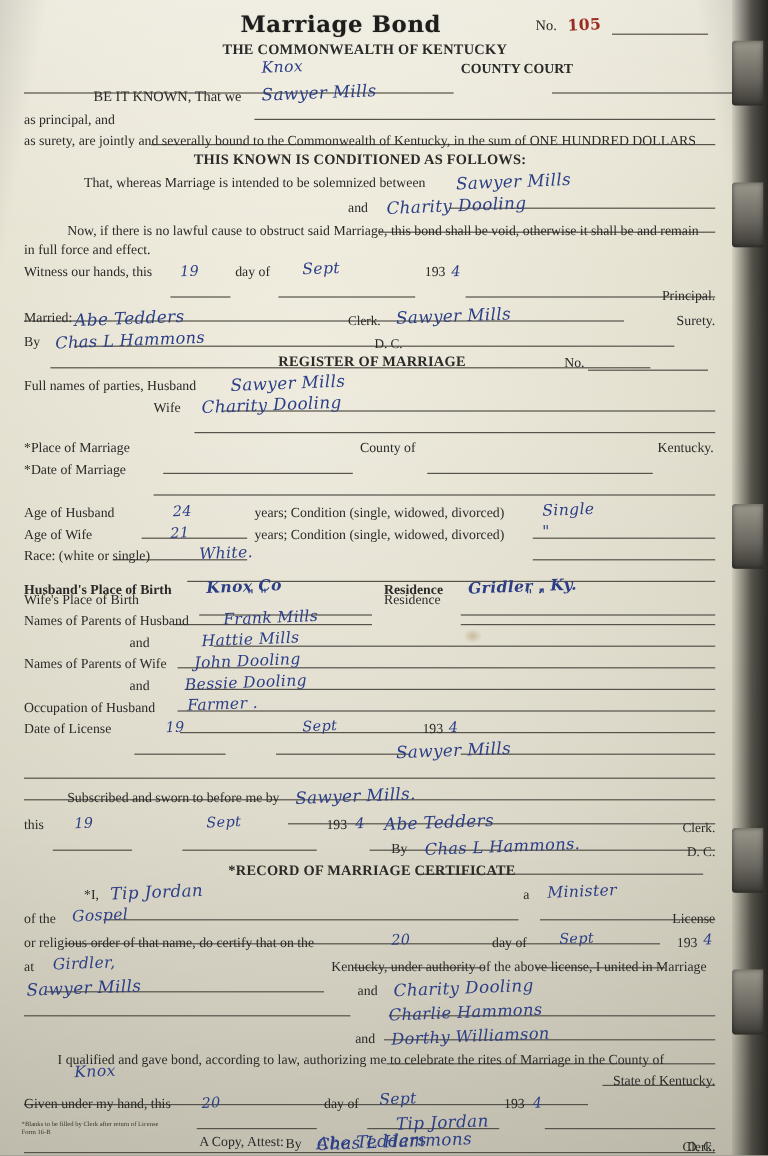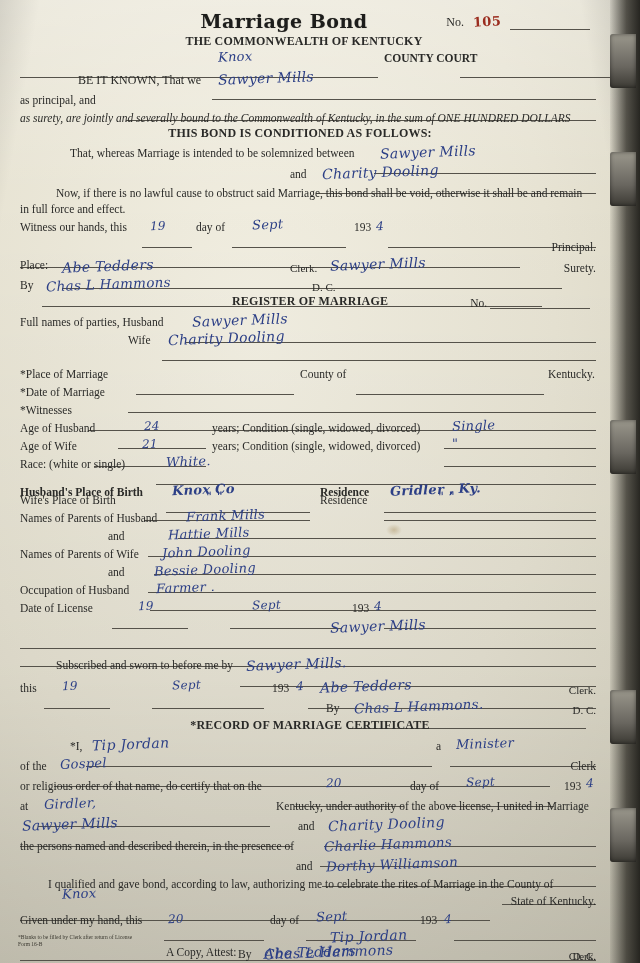--- a/index.html
+++ b/index.html
@@ -111,26 +111,26 @@
       <span class="abs" style="left:58px;top:3px;font-size:12px;">BE IT KNOWN, That we</span>
       <span class="ul" style="width:384px;position:absolute;left:192px;top:15px;"></span>
       <span class="hand" style="position:absolute;left:198px;top:0px;font-size:14px;">Sawyer Mills</span>
     </div>
 
     <div class="abs" style="left:14px;top:88px;width:580px;height:18px;">
       <span class="abs" style="left:0;top:2px;font-size:11.5px;">as principal, and</span>
       <span class="ul" style="width:470px;position:absolute;left:106px;top:14px;"></span>
     </div>
 
-    <div class="abs" style="left:14px;top:106px;width:580px;height:18px;font-style:italic;">
+    <div class="abs" style="left:14px;top:106px;width:580px;height:18px;">
       <span class="abs" style="left:0;top:2px;font-size:11.5px;">as surety, are jointly and severally bound to the Commonwealth of Kentucky, in the sum of ONE HUNDRED DOLLARS</span>
     </div>
 
     <div class="abs" style="left:14px;top:122px;width:580px;">
-      <div class="sectionhdr" style="width:560px;">THIS BOND IS CONDITIONED AS FOLLOWS:</div>
+      <div class="sectionhdr" style="width:560px;">THIS KNOWN IS CONDITIONED AS FOLLOWS:</div>
     </div>
 
     <div class="abs" style="left:14px;top:140px;width:580px;height:20px;">
       <span class="abs" style="left:50px;top:3px;font-size:11.5px;">That, whereas Marriage is intended to be solemnized between</span>
       <span class="ul" style="width:222px;position:absolute;left:354px;top:15px;"></span>
       <span class="hand" style="position:absolute;left:360px;top:0px;font-size:14px;">Sawyer Mills</span>
     </div>
 
     <div class="abs" style="left:14px;top:160px;width:580px;height:20px;">
       <span class="abs" style="left:270px;top:4px;font-size:11.5px;">and</span>
@@ -156,21 +156,21 @@
       <span class="hand sm" style="position:absolute;left:356px;top:1px;">4</span>
       <span class="ul" style="width:208px;position:absolute;left:368px;top:15px;"></span>
     </div>
 
     <div class="abs" style="left:14px;top:236px;width:580px;height:18px;">
       <span class="ul" style="width:500px;position:absolute;left:0;top:13px;"></span>
       <span class="abs" style="right:4px;top:1px;font-size:11.5px;">Principal.</span>
     </div>
 
     <div class="abs" style="left:14px;top:252px;width:580px;height:22px;">
-      <span class="abs" style="left:0;top:3px;font-size:11.5px;">Place:</span>
+      <span class="abs" style="left:0;top:3px;font-size:11.5px;">Married:</span>
       <span class="ul" style="width:500px;position:absolute;left:42px;top:18px;"></span>
       <span class="hand" style="position:absolute;left:42px;top:2px;font-size:14px;">Abe Tedders</span>
       <span class="abs" style="left:270px;top:6px;font-size:11px;">Clerk.</span>
       <span class="hand" style="position:absolute;left:310px;top:0px;font-size:14px;">Sawyer Mills</span>
       <span class="abs" style="right:4px;top:6px;font-size:11.5px;">Surety.</span>
     </div>
 
     <div class="abs" style="left:14px;top:272px;width:580px;height:20px;">
       <span class="abs" style="left:0;top:3px;font-size:11.5px;">By</span>
       <span class="ul" style="width:500px;position:absolute;left:22px;top:16px;"></span>
@@ -205,24 +205,20 @@
       <span class="abs" style="left:280px;top:2px;font-size:11.5px;">County of</span>
       <span class="ul" style="width:188px;position:absolute;left:336px;top:14px;"></span>
       <span class="abs" style="left:528px;top:2px;font-size:11.5px;">Kentucky.</span>
     </div>
 
     <div class="abs" style="left:14px;top:380px;width:580px;height:18px;">
       <span class="abs" style="left:0;top:2px;font-size:11.5px;">*Date of Marriage</span>
       <span class="ul" style="width:468px;position:absolute;left:108px;top:14px;"></span>
     </div>
 
-    <div class="abs" style="left:14px;top:398px;width:580px;height:18px;">
-      <span class="abs" style="left:0;top:2px;font-size:11.5px;">*Witnesses</span>
-      <span class="ul" style="width:508px;position:absolute;left:68px;top:14px;"></span>
-    </div>
 
     <div class="abs" style="left:14px;top:416px;width:580px;height:18px;">
       <span class="abs" style="left:0;top:2px;font-size:11.5px;">Age of Husband</span>
       <span class="ul" style="width:88px;position:absolute;left:98px;top:14px;"></span>
       <span class="hand sm" style="position:absolute;left:124px;top:-1px;">24</span>
       <span class="abs" style="left:192px;top:2px;font-size:11.5px;">years; Condition (single, widowed, divorced)</span>
       <span class="ul" style="width:152px;position:absolute;left:424px;top:14px;"></span>
       <span class="hand" style="position:absolute;left:432px;top:-2px;">Single</span>
     </div>
 
@@ -349,21 +345,21 @@
       <span class="hand" style="position:absolute;left:72px;top:0px;font-size:14px;">Tip Jordan</span>
       <span class="abs" style="left:416px;top:4px;font-size:11.5px;">a</span>
       <span class="ul" style="width:146px;position:absolute;left:430px;top:16px;"></span>
       <span class="hand" style="position:absolute;left:436px;top:0px;">Minister</span>
     </div>
 
     <div class="abs" style="left:14px;top:752px;width:580px;height:20px;">
       <span class="abs" style="left:0;top:4px;font-size:11.5px;">of the</span>
       <span class="ul" style="width:496px;position:absolute;left:34px;top:16px;"></span>
       <span class="hand" style="position:absolute;left:40px;top:0px;">Gospel</span>
-      <span class="abs" style="right:4px;top:4px;font-size:11.5px;">Clerk</span>
+      <span class="abs" style="right:4px;top:4px;font-size:11.5px;">License</span>
     </div>
 
     <div class="abs" style="left:14px;top:772px;width:580px;height:20px;">
       <span class="abs" style="left:0;top:4px;font-size:11.5px;">or religious order of that name, do certify that on the</span>
       <span class="ul" style="width:110px;position:absolute;left:274px;top:16px;"></span>
       <span class="hand sm" style="position:absolute;left:306px;top:0px;">20</span>
       <span class="abs" style="left:390px;top:4px;font-size:11.5px;">day of</span>
       <span class="ul" style="width:108px;position:absolute;left:426px;top:16px;"></span>
       <span class="hand sm" style="position:absolute;left:446px;top:-1px;">Sept</span>
       <span class="abs" style="left:544px;top:4px;font-size:11.5px;">193</span>
@@ -379,21 +375,20 @@
 
     <div class="abs" style="left:14px;top:812px;width:580px;height:20px;">
       <span class="ul" style="width:272px;position:absolute;left:0;top:16px;"></span>
       <span class="hand" style="position:absolute;left:2px;top:0px;font-size:14px;">Sawyer Mills</span>
       <span class="abs" style="left:278px;top:4px;font-size:11.5px;">and</span>
       <span class="ul" style="width:272px;position:absolute;left:304px;top:16px;"></span>
       <span class="hand" style="position:absolute;left:308px;top:0px;font-size:14px;">Charity Dooling</span>
     </div>
 
     <div class="abs" style="left:14px;top:832px;width:580px;height:20px;">
-      <span class="abs" style="left:0;top:4px;font-size:11.5px;">the persons named and described therein, in the presence of</span>
       <span class="ul" style="width:276px;position:absolute;left:300px;top:16px;"></span>
       <span class="hand" style="position:absolute;left:304px;top:0px;font-size:13.5px;">Charlie Hammons</span>
     </div>
 
     <div class="abs" style="left:14px;top:852px;width:580px;height:20px;">
       <span class="abs" style="left:276px;top:4px;font-size:11.5px;">and</span>
       <span class="ul" style="width:274px;position:absolute;left:302px;top:16px;"></span>
       <span class="hand" style="position:absolute;left:306px;top:0px;font-size:13.5px;">Dorthy Williamson</span>
     </div>
 

